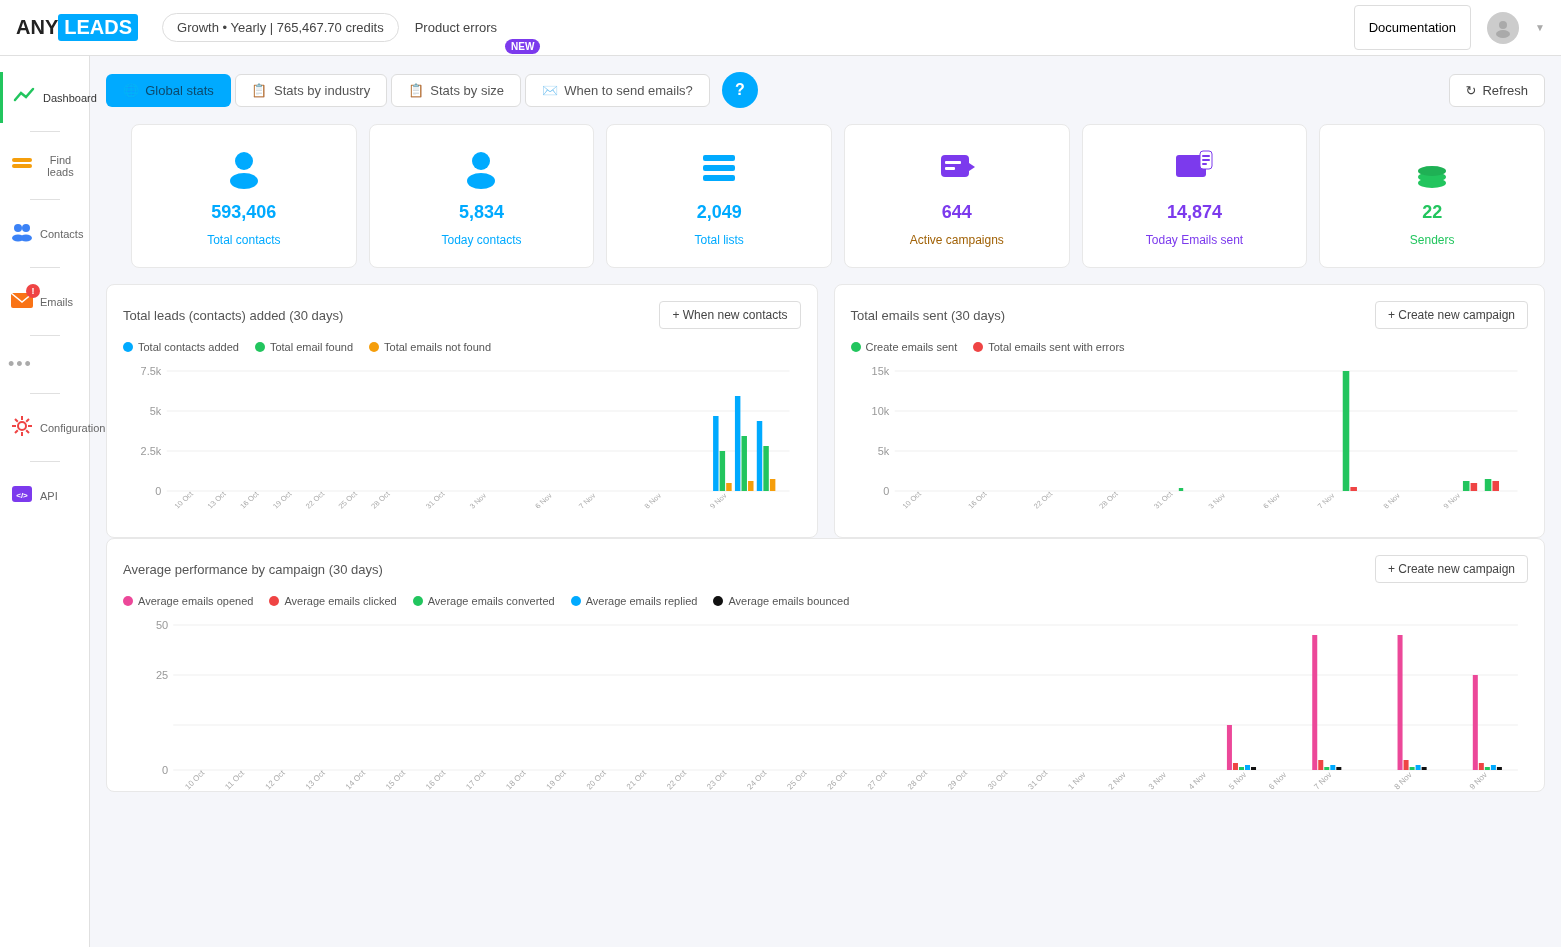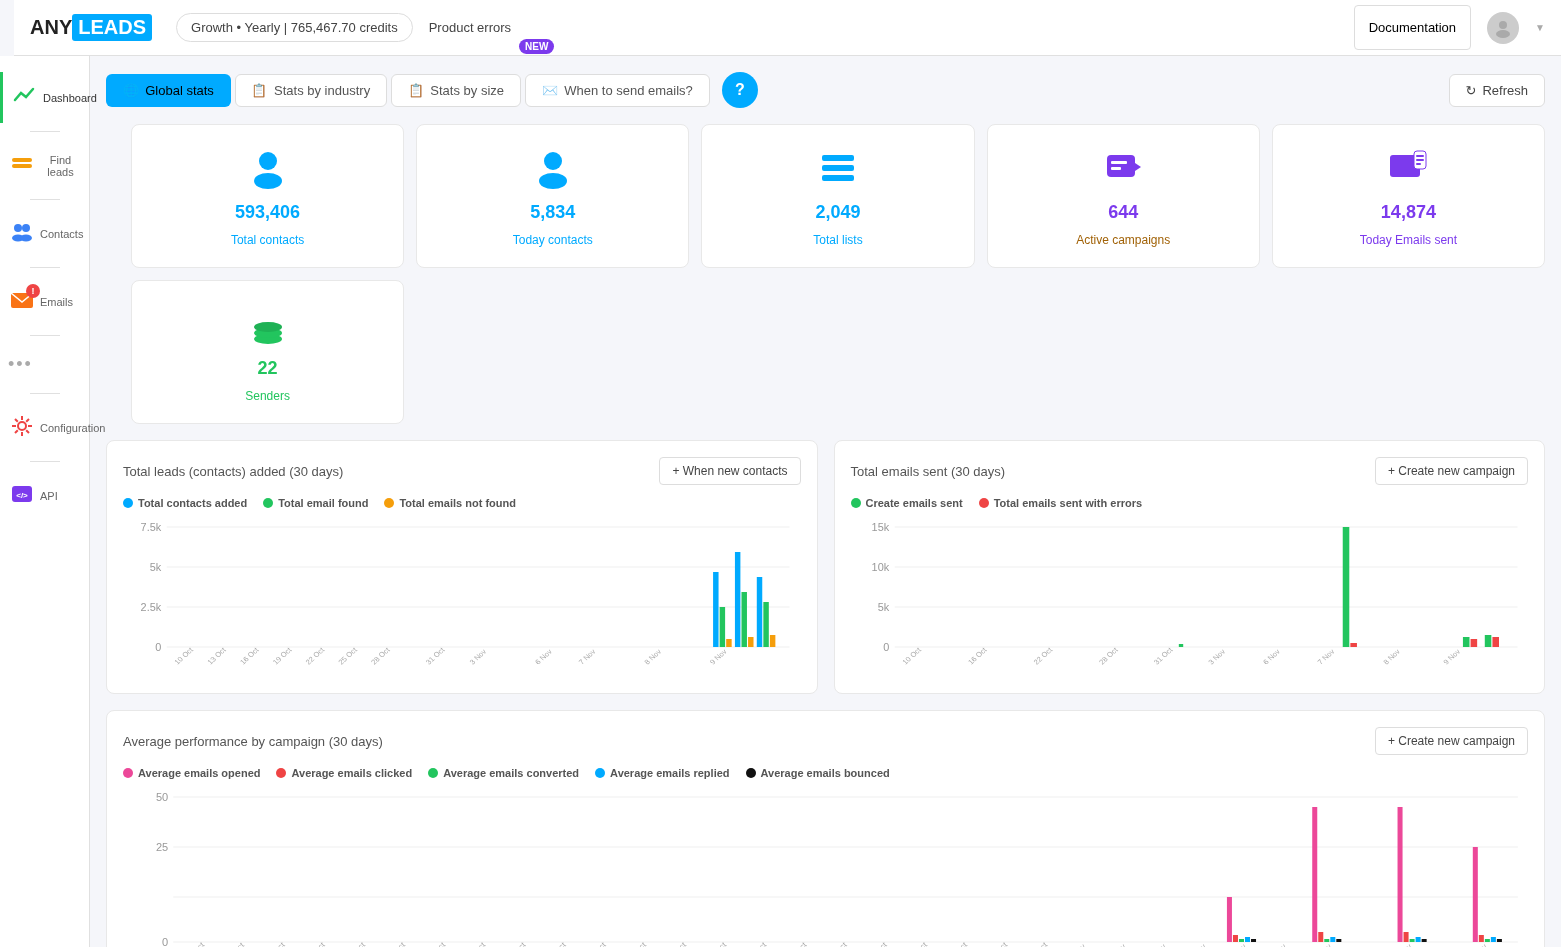--- a/index.html
+++ b/index.html
@@ -1,19 +1,19 @@
 <!DOCTYPE html>
 <html><head>
   <meta charset="utf-8">
   <style>
     * { box-sizing: border-box; margin: 0; padding: 0; }
     body { font-family: -apple-system, BlinkMacSystemFont, 'Segoe UI', sans-serif; background: #f5f6fa; color: #333; font-size: 13px; }
 
     
-    .header { display: flex; align-items: center; background: #fff; border-bottom: 1px solid #e0e0e0; padding: 0 16px; height: 56px; position: fixed; top: 0; left: 14px; right: 0; z-index: 100; }
+    .header { display: flex; align-items: center; background: #fff; border-bottom: 1px solid #e0e0e0; padding: 0 16px; height: 56px; position: fixed; top: 0; left: 0; right: 0; z-index: 100; }
     .logo { display: flex; align-items: center; margin-right: 24px; }
     .logo-any { font-weight: 700; font-size: 20px; color: #222; }
     .logo-leads { font-weight: 700; font-size: 20px; color: #fff; background: #00aaff; padding: 2px 6px; border-radius: 3px; }
     .header-plan { border: 1px solid #ddd; border-radius: 20px; padding: 6px 14px; font-size: 13px; color: #444; margin-right: 16px; }
     .header-product-update { display: flex; align-items: center; gap: 8px; font-size: 13px; color: #444; }
     .badge-new { background: #7c3aed; color: #fff; font-size: 10px; font-weight: 700; padding: 2px 6px; border-radius: 10px; margin-top: 37px; }
     .header-right { margin-left: auto; display: flex; align-items: center; gap: 16px; }
     .doc-btn { border: 1px solid #ddd; border-radius: 4px; padding: 14px 14px; background: #fff; cursor: pointer; font-size: 13px; }
     .avatar { width: 32px; height: 32px; border-radius: 50%; background: #ccc; display: flex; align-items: center; justify-content: center; }
 
@@ -24,39 +24,39 @@
     .sidebar-item-label { font-size: 11px; color: #666; text-align: center; }
     .sidebar-item.active .sidebar-item-label { color: #333; }
     .sidebar-divider { width: 30px; border: none; border-top: 1px solid #e0e0e0; margin: 4px 0; }
 
     
     .main { margin-top: 56px; margin-left: 90px; padding: 16px; }
 
     
     .tabs { display: flex; align-items: center; gap: 4px; margin-bottom: 16px; }
     .tab { display: flex; align-items: center; gap: 6px; padding: 8px 16px; border-radius: 6px; cursor: pointer; font-size: 13px; font-weight: 500; border: 1px solid transparent; }
-    .tab.active { background: #00aaff; color: #000000; }
+    .tab.active { background: #00aaff; color: #0c4a6e; }
     .tab.inactive { background: #fff; border: 1px solid #ddd; color: #555; }
     .tabs-right { margin-left: auto; }
     .refresh-btn { display: flex; align-items: center; gap: 6px; padding: 8px 16px; background: #fff; border: 1px solid #ddd; border-radius: 6px; cursor: pointer; font-size: 13px; color: #444; }
 
     
-    .stats-cards { display: grid; grid-template-columns: repeat(5, 1fr); gap: 12px; margin-bottom: 16px; padding-left: 25px; }
+    .stats-cards { display: grid; grid-template-columns: repeat(6, 1fr); gap: 12px; margin-bottom: 16px; padding-left: 25px; }
     .stat-card { background: #fff; border-radius: 8px; border: 1px solid #e8e8e8; padding: 20px 16px; display: flex; flex-direction: column; align-items: center; gap: 10px; }
     .stat-number { font-size: 18px; font-weight: 700; color: #00aaff; }
     .stat-label { font-size: 12px; color: #00aaff; text-align: center; }
 
     
-    .charts-row { display: grid; grid-template-columns: 1fr 1fr; gap: 16px; margin-bottom: 16px; }
+    .charts-row { display: grid; grid-template-columns: 1fr 1fr; gap: 16px; }
     .chart-card { background: #fff; border-radius: 8px; border: 1px solid #e8e8e8; padding: 16px; }
     .chart-card-full { background: #fff; border-radius: 8px; border: 1px solid #e8e8e8; padding: 16px; }
     .chart-header { display: flex; align-items: center; justify-content: space-between; margin-bottom: 12px; }
     .chart-title { font-size: 13px; color: #555; font-weight: 500; }
     .chart-action-btn { display: flex; align-items: center; gap: 4px; padding: 6px 12px; background: #fff; border: 1px solid #ddd; border-radius: 4px; cursor: pointer; font-size: 12px; color: #444; }
-    .legend { display: flex; gap: 16px; margin-bottom: 8px; flex-wrap: wrap; font-weight: bold; }
+    .legend { display: flex; gap: 16px; margin-bottom: 8px; flex-wrap: wrap; }
     .legend-item { display: flex; align-items: center; gap: 5px; font-size: 11px; color: #555; }
     .legend-dot { width: 10px; height: 10px; border-radius: 50%; }
 
     
     .chart-area { position: relative; height: 160px; }
     .chart-svg { width: 100%; height: 100%; }
 
     
     .bottom-chart-area { position: relative; height: 160px; }
 

